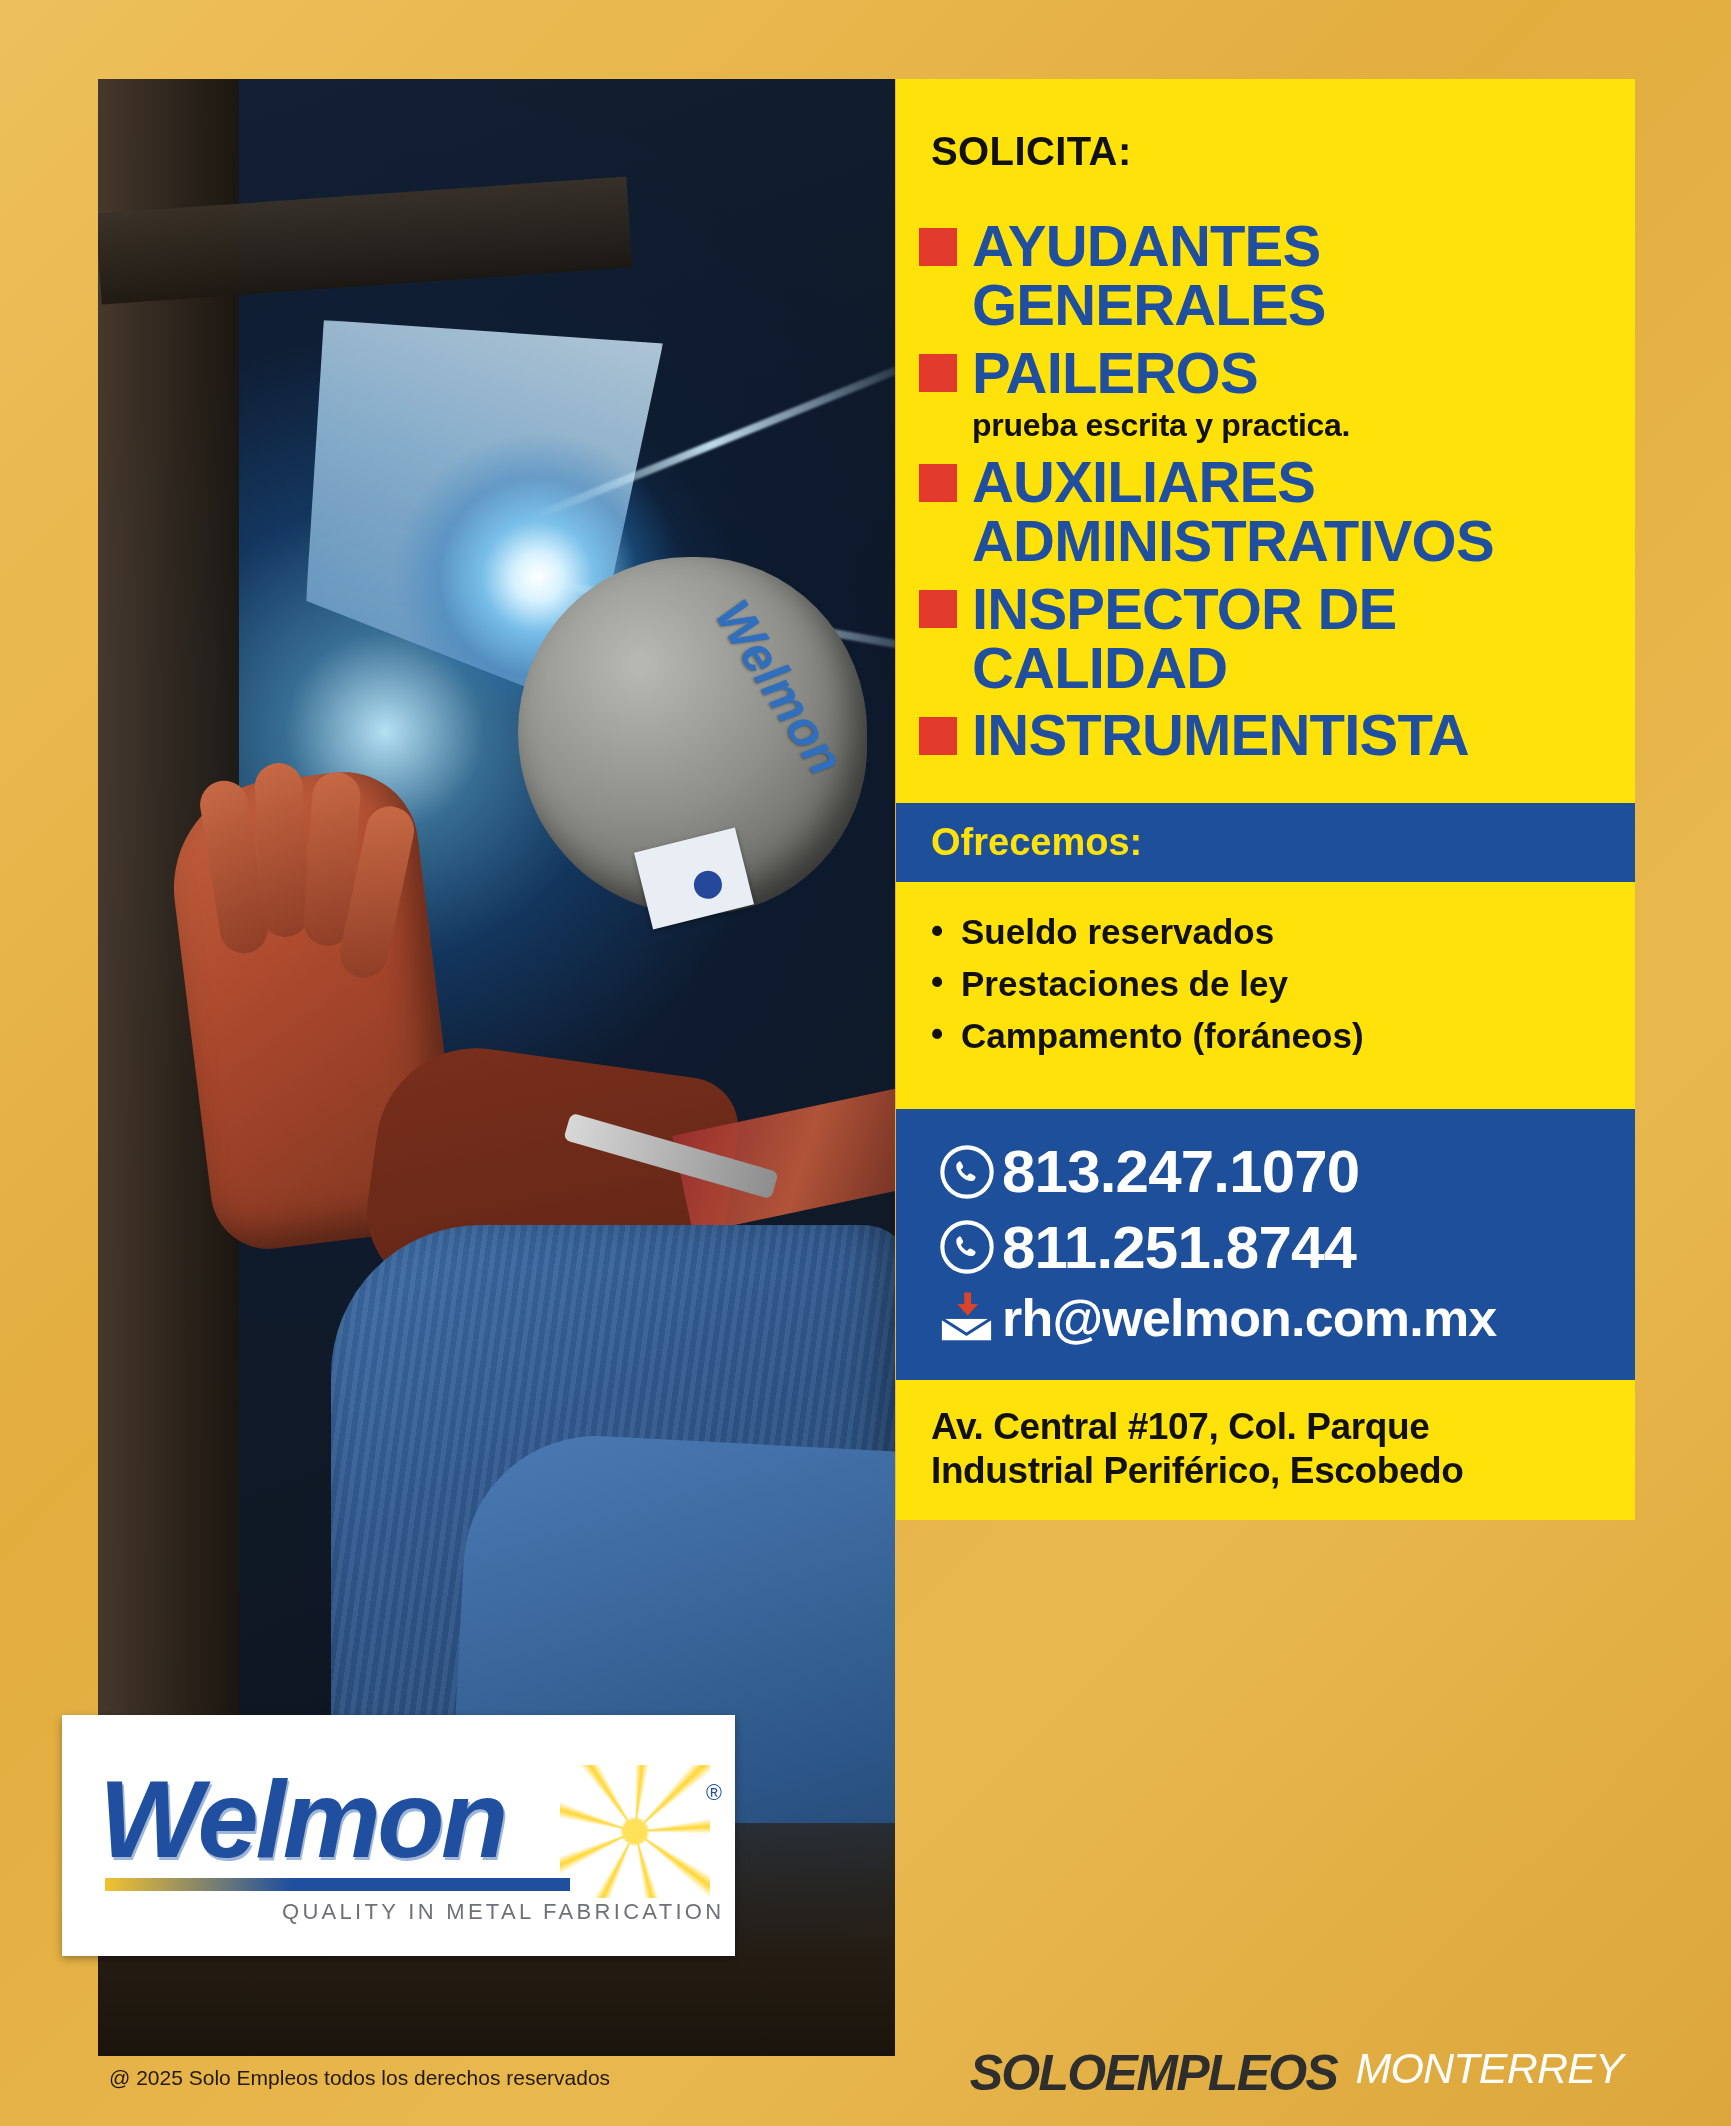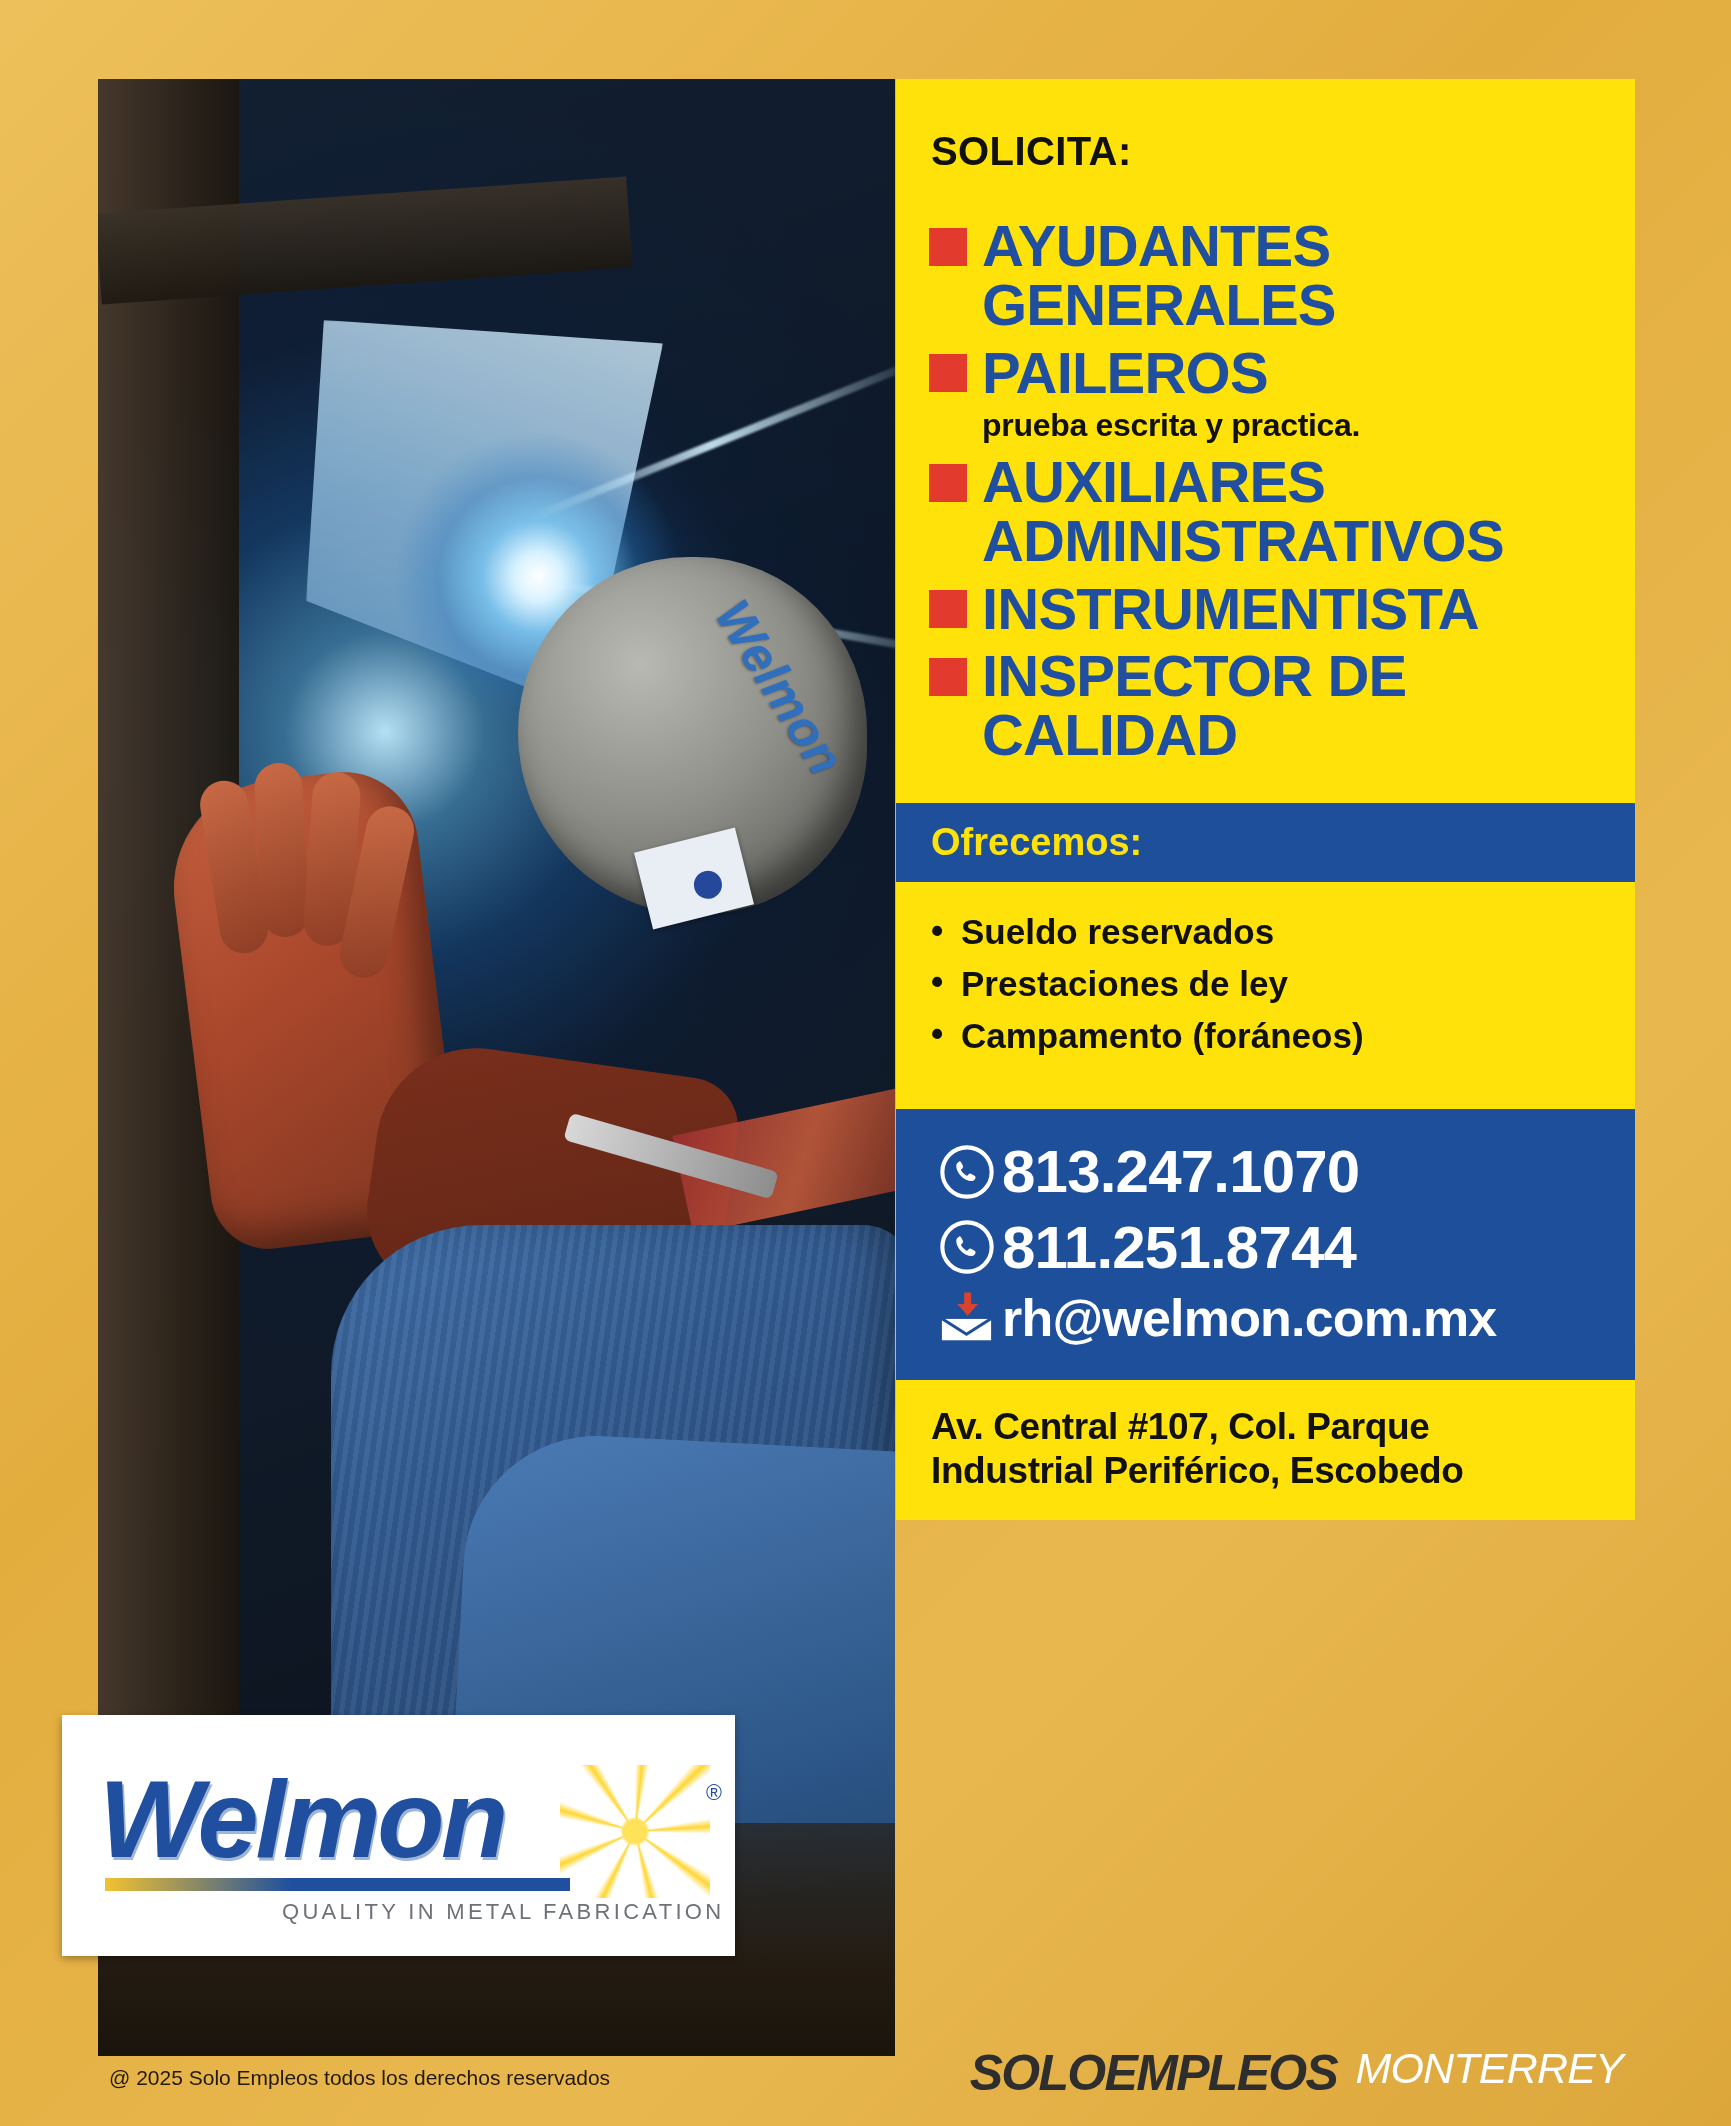--- a/index.html
+++ b/index.html
@@ -232,21 +232,21 @@
     padding: 50px 0 30px 0;
     position: relative;
   }
   .solicita {
     font-size: 40px;
     font-weight: bold;
     color: #111;
     margin: 0 0 42px 35px;
     letter-spacing: 0.4px;
   }
-  .job-list { position: relative; padding-left: 15px; }
+  .job-list { position: relative; padding-left: 5px; }
   .job {
     position: relative;
     margin-bottom: 8.3px;
     padding-left: 71px;
   }
   .job .bullet {
     position: absolute;
     left: 18.3px;
     top: 11.6px;
     width: 38px;
@@ -420,26 +420,26 @@
           <div class="note">prueba escrita y practica.</div>
         </div>
 
         <div class="job">
           <span class="bullet"></span>
           <div class="title">AUXILIARES ADMINISTRATIVOS</div>
         </div>
 
         <div class="job">
           <span class="bullet"></span>
-          <div class="title">INSTRUMENTISTA</div>
+          <div class="title">INSPECTOR DE CALIDAD</div>
         </div>
 
         <div class="job">
           <span class="bullet"></span>
-          <div class="title">INSPECTOR DE CALIDAD</div>
+          <div class="title">INSTRUMENTISTA</div>
         </div>
 
       </div>
     </div>
 
     <div class="blue-head">
       <span class="t">Ofrecemos:</span>
     </div>
 
     <div class="offers">

